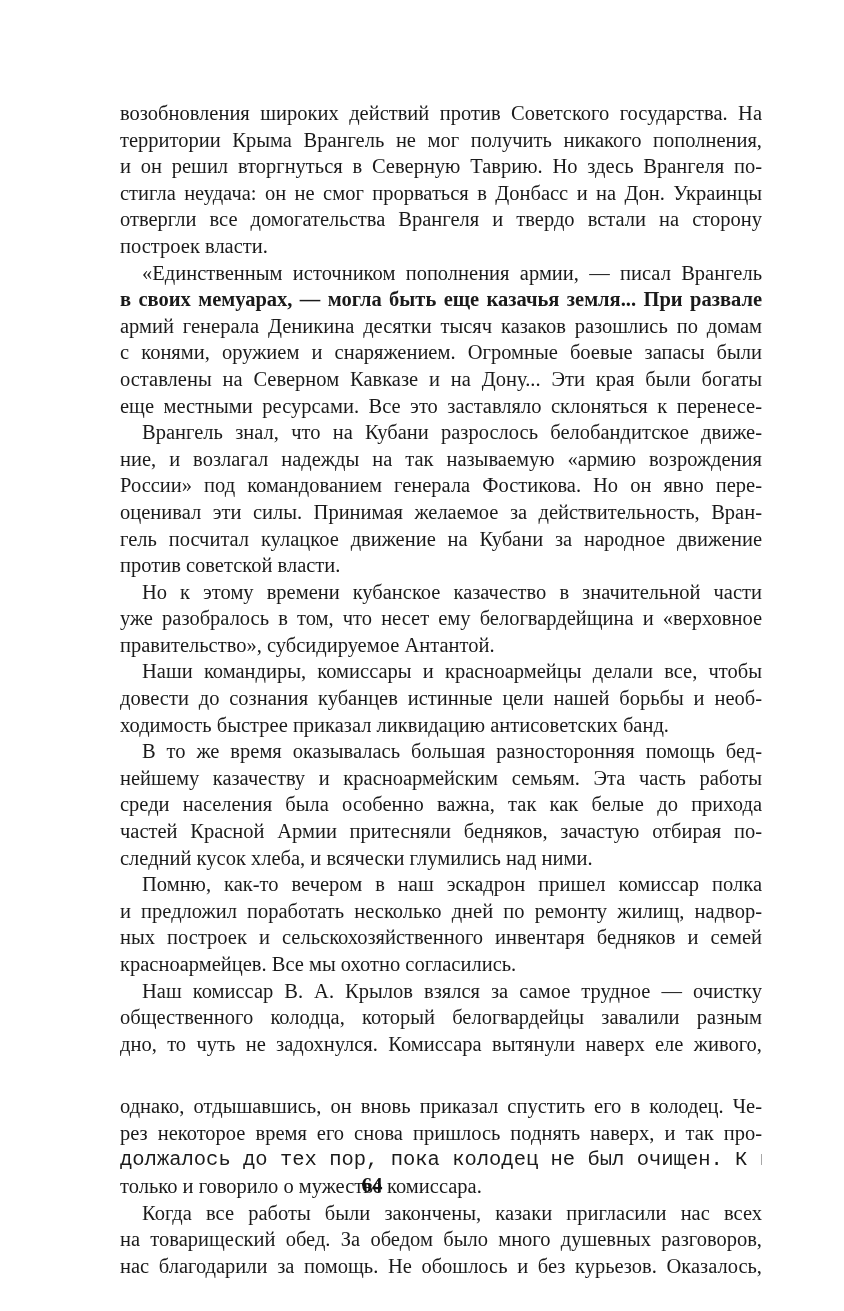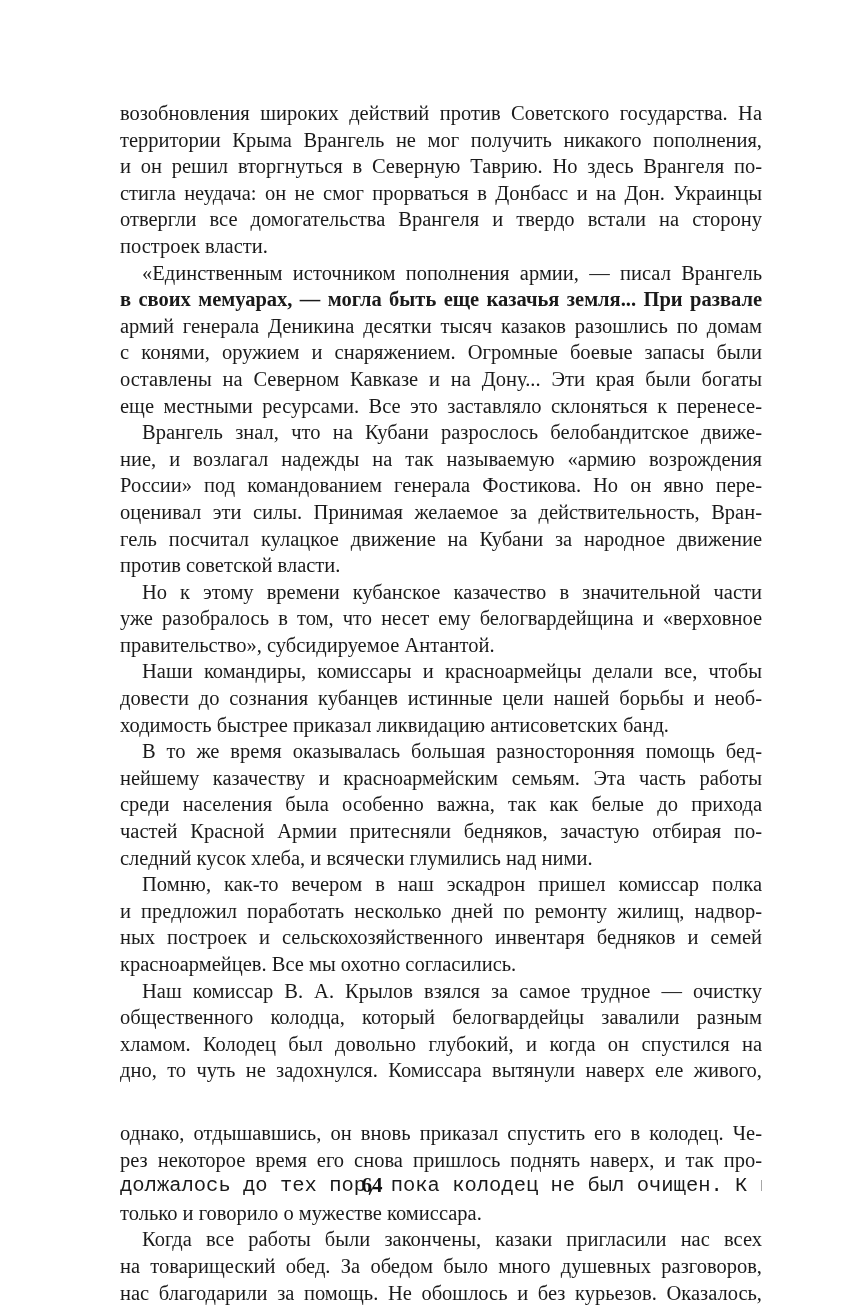--- a/index.html
+++ b/index.html
@@ -94,21 +94,20 @@
     <div>
       <span class="line indent" style="white-space: nowrap;"><span style="white-space: nowrap; word-spacing: 0px;">Помню, как-то вечером в наш эскадрон пришел комиссар полка</span></span>
       <span class="line" style="white-space: nowrap;"><span style="white-space: nowrap; word-spacing: 0px;">и предложил поработать несколько дней по ремонту жилищ, надвор-</span></span>
       <span class="line" style="white-space: nowrap;"><span style="white-space: nowrap; word-spacing: 0px;">ных построек и сельскохозяйственного инвентаря бедняков и семей</span></span>
       <span class="line last">красноармейцев. Все мы охотно согласились.</span>
     </div>
 
     <div>
       <span class="line indent" style="white-space: nowrap;"><span style="white-space: nowrap; word-spacing: 0px;">Наш комиссар В. А. Крылов взялся за самое трудное — очистку</span></span>
       <span class="line" style="white-space: nowrap;"><span style="white-space: nowrap; word-spacing: 0px;">общественного колодца, который белогвардейцы завалили разным</span></span>
-      <span class="line" style="white-space: nowrap;"><span style="white-space: nowrap; word-spacing: 0px;">хламом. Колодец был довольно глубокий, и когда он спустился на</span></span>
       <span class="line" style="white-space: nowrap;"><span style="white-space: nowrap; word-spacing: 0px;">дно, то чуть не задохнулся. Комиссара вытянули наверх еле живого,</span></span>
       <span class="line" style="white-space: nowrap; margin-top: 36px;"><span style="white-space: nowrap; word-spacing: 0px;">однако, отдышавшись, он вновь приказал спустить его в колодец. Че-</span></span>
       <span class="line" style="white-space: nowrap;"><span style="white-space: nowrap; word-spacing: 0px;">рез некоторое время его снова пришлось поднять наверх, и так про-</span></span>
       <span class="line" style="white-space: nowrap; font-family: Liberation Mono, monospace;"><span style="white-space: nowrap; word-spacing: 0px;">должалось до тех пор, пока колодец не был очищен. К вечеру все село</span></span>
       <span class="line last">только и говорило о мужестве комиссара.</span>
     </div>
 
     <div>
       <span class="line indent" style="white-space: nowrap;"><span style="white-space: nowrap; word-spacing: 0px;">Когда все работы были закончены, казаки пригласили нас всех</span></span>
       <span class="line" style="white-space: nowrap;"><span style="white-space: nowrap; word-spacing: 0px;">на товарищеский обед. За обедом было много душевных разговоров,</span></span>

